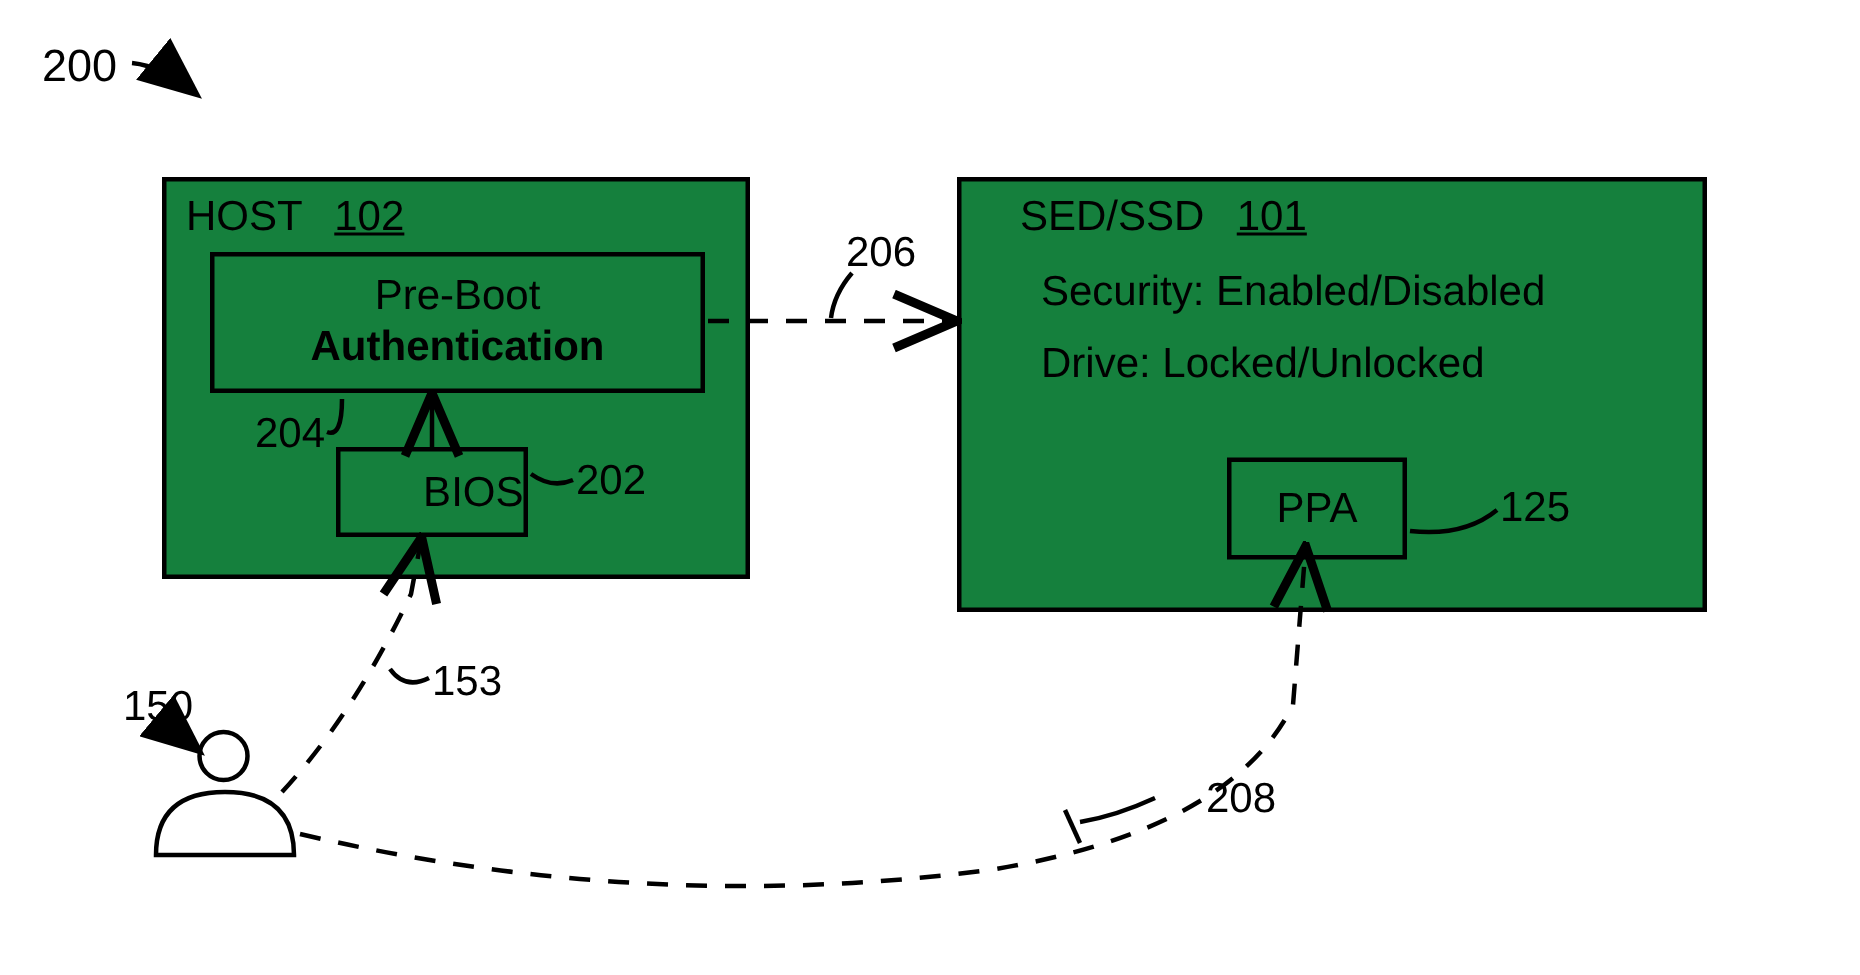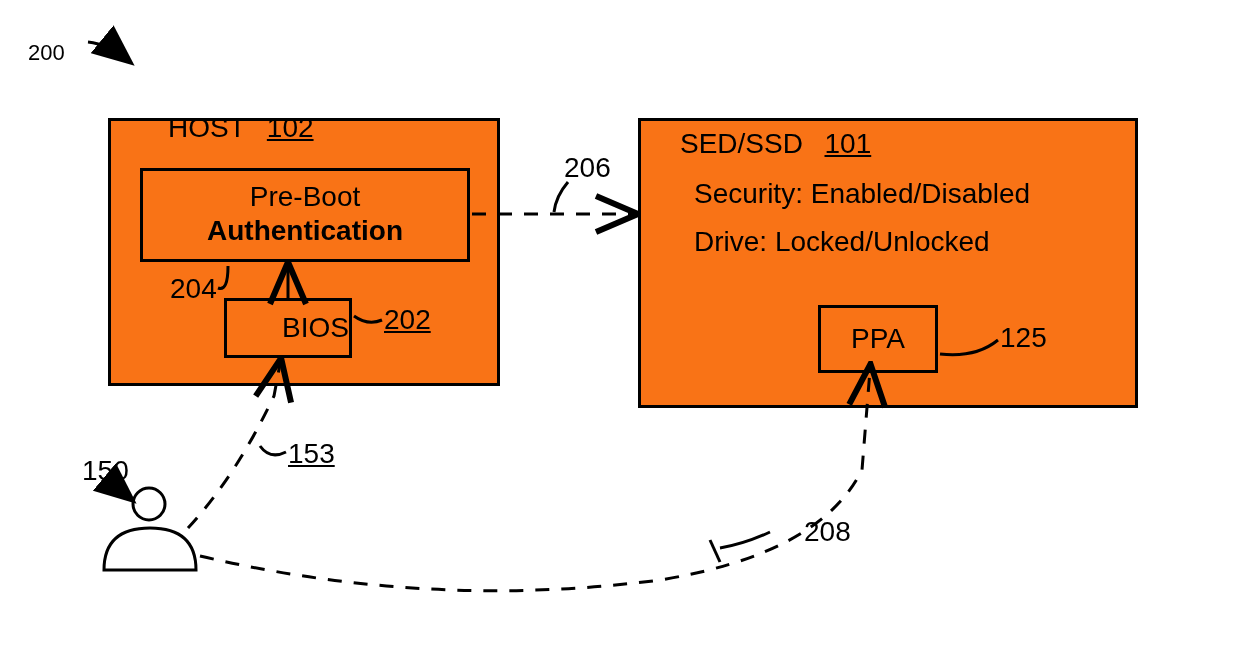--- a/index.html
+++ b/index.html
@@ -11,21 +11,21 @@
     font-family: Arial, Helvetica, sans-serif;
   }
   .canvas {
     position: relative;
     width: 1240px;
     height: 650px;
   }
   .box {
     position: absolute;
     border: 3px solid #000;
-    background: #f97316;
+    background: #15803d;
     box-sizing: border-box;
   }
   .label {
     position: absolute;
     font-size: 28px;
     color: #000;
     white-space: nowrap;
   }
   .label.center {
     text-align: center;
@@ -40,37 +40,37 @@
     width: 1240px;
     height: 650px;
     pointer-events: none;
   }
 </style>
 </head>
 <body>
 
 <div class="canvas">
 
-  <div class="label" style="left:28px; top:40px; font-size:22px;">200</div>
+  <div class="label" style="left:28px; top:28px; font-size:30px;">200</div>
 
   <svg class="overlay">
     <defs>
       <marker id="arrowSolid" markerWidth="14" markerHeight="12" refX="12" refY="6" orient="auto">
         <path d="M0,0 L14,6 L0,12 Z" fill="#000"></path>
       </marker>
       <marker id="arrowOpen" markerWidth="16" markerHeight="14" refX="13" refY="7" orient="auto">
         <path d="M1,1 L15,7 L1,13" fill="none" stroke="#000" stroke-width="2"></path>
       </marker>
     </defs>
     <path d="M 88 42 Q 108 44 130 62" stroke="#000" stroke-width="3" fill="none" marker-end="url(#arrowSolid)"></path>
   </svg>
 
   <div class="box" style="left:108px; top:118px; width:392px; height:268px;"></div>
 
-  <div class="label" style="left:124px; top:112px;margin-left:44px;">
+  <div class="label" style="left:124px; top:128px;">
     <span>HOST</span>
     <span style="display:inline-block; width:6px;"></span>
     <span class="underline">102</span>
   </div>
 
   <div class="box" style="left:140px; top:168px; width:330px; height:94px; text-align:center;">
     <div class="label center" style="position:relative; left:0; top:10px; width:100%;">Pre-Boot</div>
     <div class="label center" style="position:relative; left:0; top:12px; width:100%;font-weight:bold;">Authentication</div>
   </div>
 
@@ -89,29 +89,29 @@
   <div class="label" style="left:694px; top:226px;">Drive: Locked/Unlocked</div>
 
   <div class="label" style="left:694px; top:178px;">Security: Enabled/Disabled</div>
 
   <div class="box" style="left:818px; top:305px; width:120px; height:68px; display:flex; align-items:center; justify-content:center;">
     <span class="label" style="position:static;">PPA</span>
   </div>
 
   <div class="label" style="left:170px; top:273px;">204</div>
 
-  <div class="label" style="left:384px; top:304px;text-decoration:underline;">202</div>
+  <div class="label" style="left:384px; top:304px;">202</div>
 
   <div class="label" style="left:564px; top:152px;">206</div>
 
   <div class="label" style="left:1000px; top:322px;">125</div>
 
   <div class="label" style="left:82px; top:455px;">150</div>
 
-  <div class="label" style="left:288px; top:438px;text-decoration:underline;">153</div>
+  <div class="label" style="left:288px; top:438px;">153</div>
 
   <div class="label" style="left:772px; top:516px;margin-left:32px;">208</div>
 
   <svg class="overlay">
     <circle cx="149" cy="504" r="16" fill="none" stroke="#000" stroke-width="3"></circle>
     <path d="M 104 570 Q 104 528 150 528 Q 196 528 196 570 Z" fill="none" stroke="#000" stroke-width="3"></path>
   </svg>
 
   <svg class="overlay">
 

